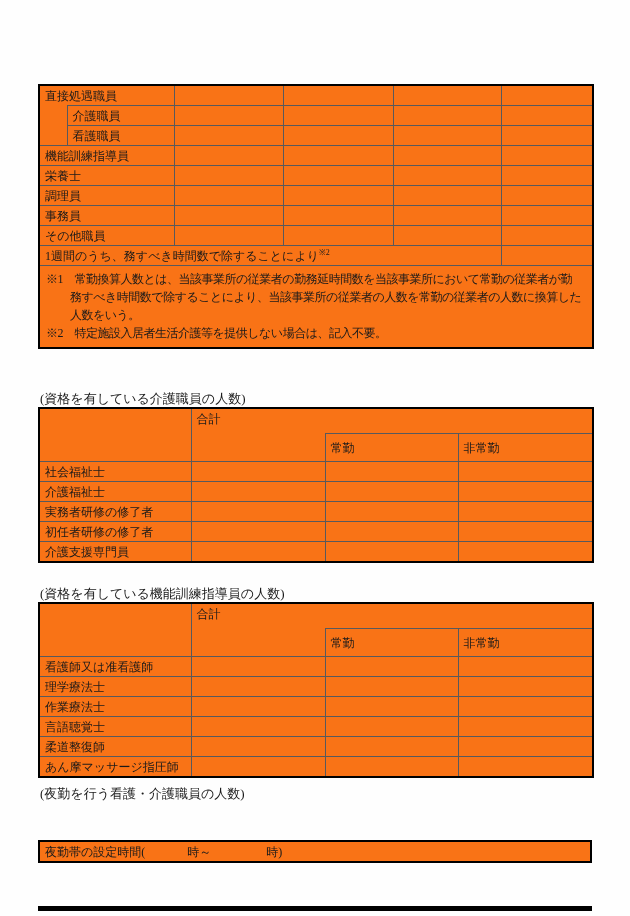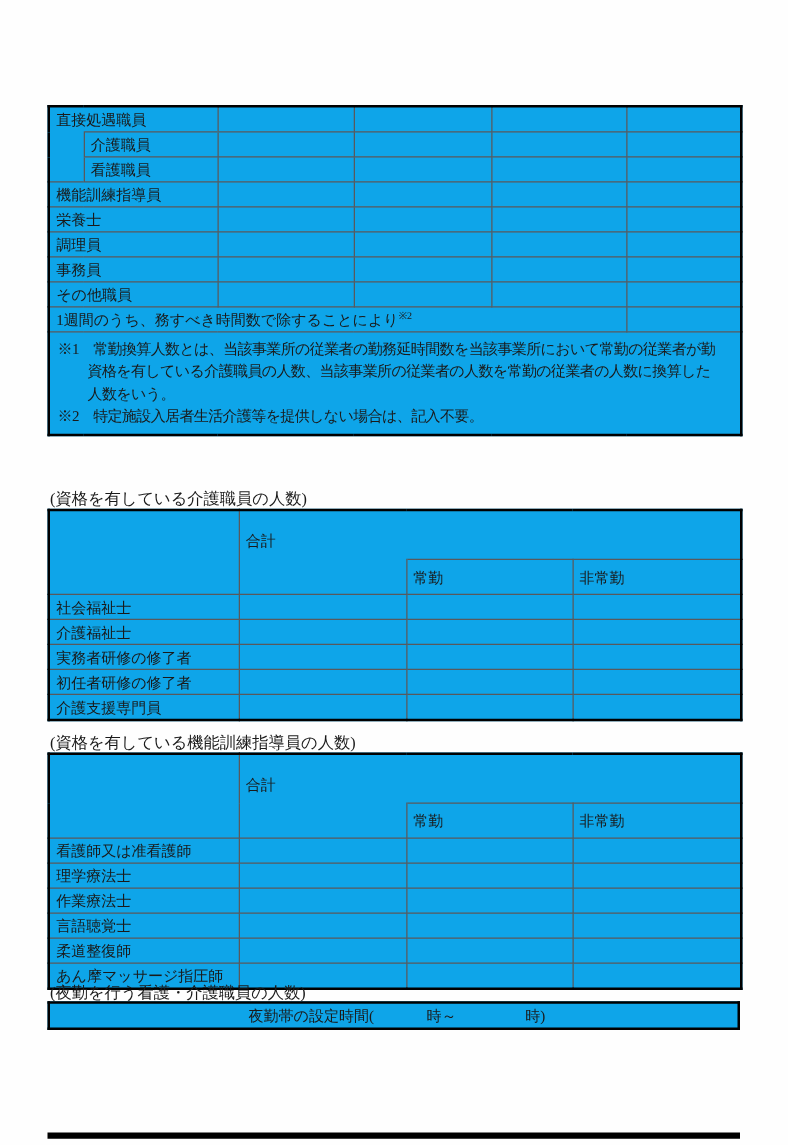--- a/index.html
+++ b/index.html
@@ -5,21 +5,21 @@
   html,body { margin:0; padding:0; background:#e9e9e9; }
   .page {
     position:relative; width:630px; height:916px; margin:0 auto;
     background:#fefefe; color:#1a1a1a;
     font-family:"Liberation Serif","DejaVu Serif",serif;
     font-size:12px; overflow:hidden;
   }
   table {
     position:absolute; left:38px; width:554px;
     border-collapse:collapse; table-layout:fixed;
-    border:2px solid #000; background:#0ea5e9;
+    border:2px solid #000; background:#f97316;
   }
   td {
     border:1px solid #59595c;
     padding:0 0 0 5px; overflow:hidden;
     font-size:12px; line-height:14px; vertical-align:middle;
     white-space:nowrap;
   }
   
   .t1 { top:84px; }
   .t1 td { height:19px; }
@@ -30,30 +30,30 @@
     letter-spacing:-0.5px;
   }
   .note { white-space:nowrap; }
   .note.ind { padding-left:24px; }
   sup { font-size:8px; line-height:0; letter-spacing:0; }
   
   .t2 { top:407px; }
   .t3 { top:602px; }
   .hA td { height:21px; }
   .hB td { height:27px; }
-  .goukei { vertical-align:top; padding-top:17px; border-bottom-style:none; }
+  .goukei { vertical-align:top; padding-top:3px; border-bottom-style:none; }
   .totalcol { border-top-style:none; }
   .t2 tbody.data td, .t3 tbody.data td { height:19px; }
   
   .cap { position:absolute; left:40px; font-size:13px; white-space:nowrap; }
   .cap2 { top:390px; }
   .cap3 { top:585px; }
   .cap4 { top:785px; }
   
-  .t4 { top:801px;text-align:center; }
+  .t4 { top:840px; }
   .t4 td { height:19px; }
   .sp { display:inline-block; }
   .sp1 { width:42px; }
   .sp2 { width:55px; }
   
   .next-bar { position:absolute; left:38px; top:906px; width:554px; height:5px; background:#000; }
 </style>
 </head>
 <body>
 
@@ -129,21 +129,21 @@
         </tr>
       </tbody>
     <tbody>
       <tr>
         <td colspan="5"><span>1週間のうち、務すべき時間数で除することにより</span><sup>※2</sup></td>
         <td></td>
       </tr>
       <tr>
         <td class="notes-cell" colspan="6">
           <div class="note">※1　常勤換算人数とは、当該事業所の従業者の勤務延時間数を当該事業所において常勤の従業者が勤</div>
-          <div class="note ind">資格を有している介護職員の人数、当該事業所の従業者の人数を常勤の従業者の人数に換算した</div>
+          <div class="note ind">務すべき時間数で除することにより、当該事業所の従業者の人数を常勤の従業者の人数に換算した</div>
           <div class="note ind">人数をいう。</div>
           <div class="note">※2　特定施設入居者生活介護等を提供しない場合は、記入不要。</div>
         </td>
       </tr>
     </tbody>
   </table>
 
   <div class="cap cap2">(資格を有している介護職員の人数)</div>
   <table class="t2">
     <colgroup>

